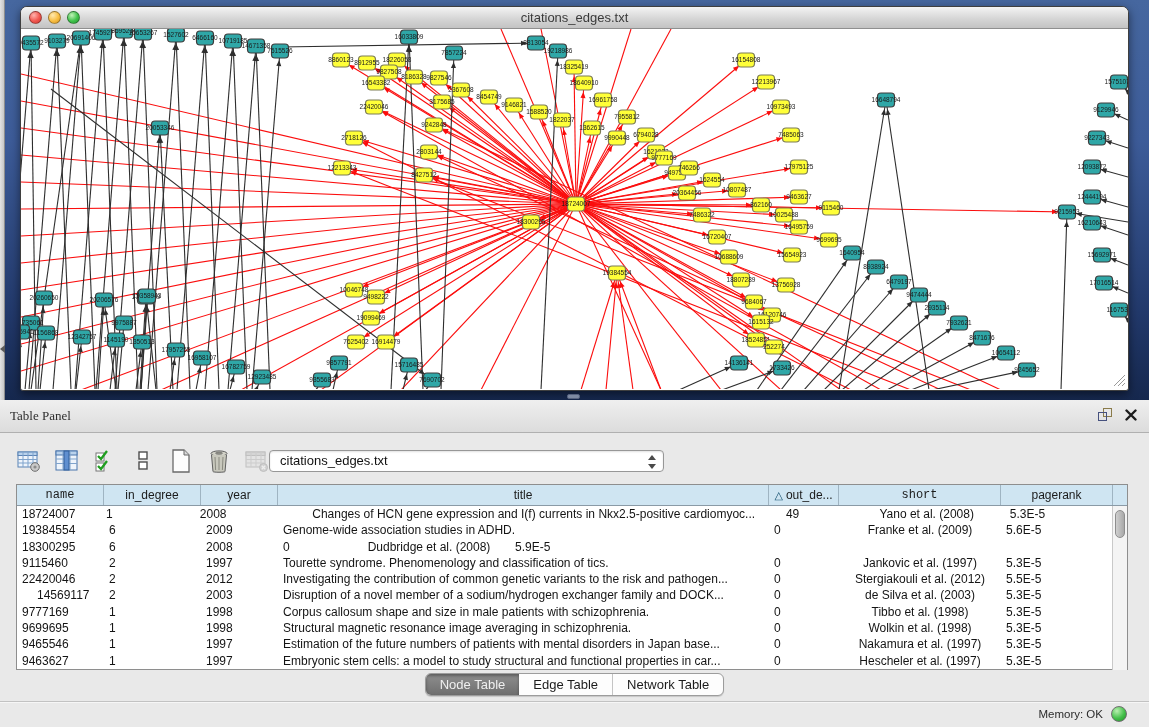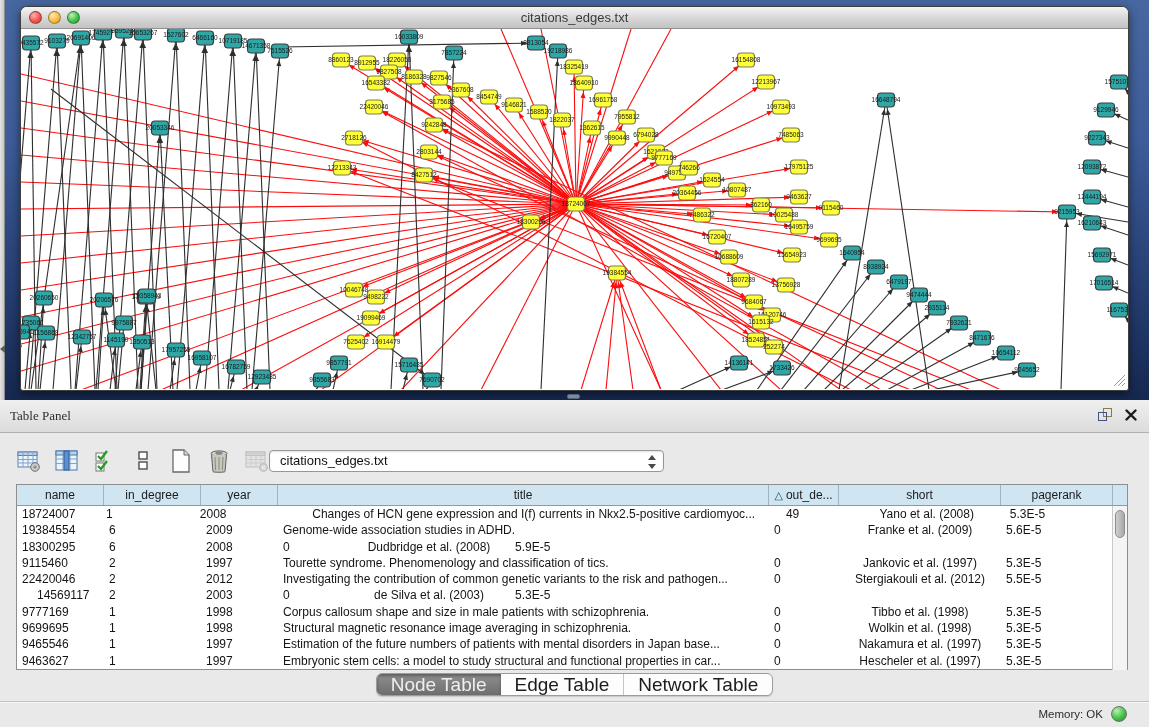--- a/index.html
+++ b/index.html
@@ -63,21 +63,21 @@
   .td { font-size:12px; color:#141414; line-height:16.3px; white-space:nowrap; overflow:hidden;
         padding-left:5px; }
   .td.center { text-align:center; padding-left:0; }
   .vscroll { position:absolute; right:0; top:21px; width:15px; height:164px; background:#f4f4f4; border-left:1px solid #c9c9c9; }
   .vthumb { position:absolute; left:2px; top:4px; width:10px; height:28px; border-radius:6px;
             background:linear-gradient(90deg,#cfcfcf,#a8a8a8); border:1px solid #8d8d8d; }
 
   .tabs { position:absolute; left:0; right:0; top:273px; display:flex; justify-content:center; }
   .tabs-inner { display:inline-flex; border:1px solid #9c9c9c; border-radius:6px; overflow:hidden;
                 background:#fdfdfd; box-shadow:0 1px 1px rgba(0,0,0,.15); }
-  .tab { font-size:19px; line-height:21px; padding:0 14px; color:#1c1c1c; }
+  .tab { font-size:13px; line-height:21px; padding:0 14px; color:#1c1c1c; }
   .tab.active { background:linear-gradient(#8f8f8f,#6e6e6e); color:#efefef;
                 box-shadow:inset 0 2px 3px rgba(0,0,0,.35); }
   .tab.mid { border-right:1px solid #c4c4c4; }
 
   .statusbar { position:absolute; left:0; top:301px; width:1149px; height:26px;
                border-top:1px solid #c2c2c2; box-shadow:inset 0 1px 0 #f6f6f6; }
   .memory { position:absolute; right:46px; top:6px; font-size:11.5px; color:#2c2c2c; }
   .memory-orb { position:absolute; right:22px; top:4px; width:16px; height:16px; border-radius:50%;
                 border:1px solid #6f6f6f;
                 background:radial-gradient(circle at 35% 28%, #b9f0b0, #44c04a 55%, #1f9127); }
@@ -749,26 +749,26 @@
   <div class="combo">
     <span>citations_edges.txt</span>
     <span class="combo-arrows">
         <span class="up"></span>
         <span class="down"></span>
       </span>
   </div>
 
   <div class="table-box">
     <div class="thead" id="thead">
-        <div class="th" style="width: 87px;">name</div>
+        <div class="th" style="width: 87px; font-family: Liberation Mono, monospace;">name</div>
         <div class="th" style="width: 97px;">in_degree</div>
         <div class="th" style="width: 77px;">year</div>
         <div class="th" style="width: 491px;">title</div>
         <div class="th" style="width: 70px;"><span class="sort-glyph">△</span>out_de...</div>
-        <div class="th" style="width: 162px;">short</div>
+        <div class="th" style="width: 162px; font-family: Liberation Mono, monospace;">short</div>
         <div class="th" style="width: 112px;">pagerank</div>
       </div>
     <div class="tbody" id="tbody">
         <div class="tr">
           <div class="td" style="width: 87px;">18724007</div>
           <div class="td" style="width: 97px;">1</div>
           <div class="td" style="width: 77px;">2008</div>
           <div class="td" style="width: 491px; margin-left: 38px;">Changes of HCN gene expression and I(f) currents in Nkx2.5-positive cardiomyoc...</div>
           <div class="td" style="width: 70px;">49</div>
           <div class="td center" style="width: 162px;">Yano et al. (2008)</div>
@@ -806,20 +806,21 @@
           <div class="td" style="width: 77px;">2012</div>
           <div class="td" style="width: 491px;">Investigating the contribution of common genetic variants to the risk and pathogen...</div>
           <div class="td" style="width: 70px;">0</div>
           <div class="td center" style="width: 162px;">Stergiakouli et al. (2012)</div>
           <div class="td" style="width: 112px;">5.5E-5</div>
         </div>
         <div class="tr">
           <div class="td" style="width: 87px; padding-left: 20px;">14569117</div>
           <div class="td" style="width: 97px;">2</div>
           <div class="td" style="width: 77px;">2003</div>
+          <div class="td" style="width: 491px;">Disruption of a novel member of a sodium/hydrogen exchanger family and DOCK...</div>
           <div class="td" style="width: 70px;">0</div>
           <div class="td center" style="width: 162px;">de Silva et al. (2003)</div>
           <div class="td" style="width: 112px;">5.3E-5</div>
         </div>
         <div class="tr">
           <div class="td" style="width: 87px;">9777169</div>
           <div class="td" style="width: 97px;">1</div>
           <div class="td" style="width: 77px;">1998</div>
           <div class="td" style="width: 491px;">Corpus callosum shape and size in male patients with schizophrenia.</div>
           <div class="td" style="width: 70px;">0</div>

